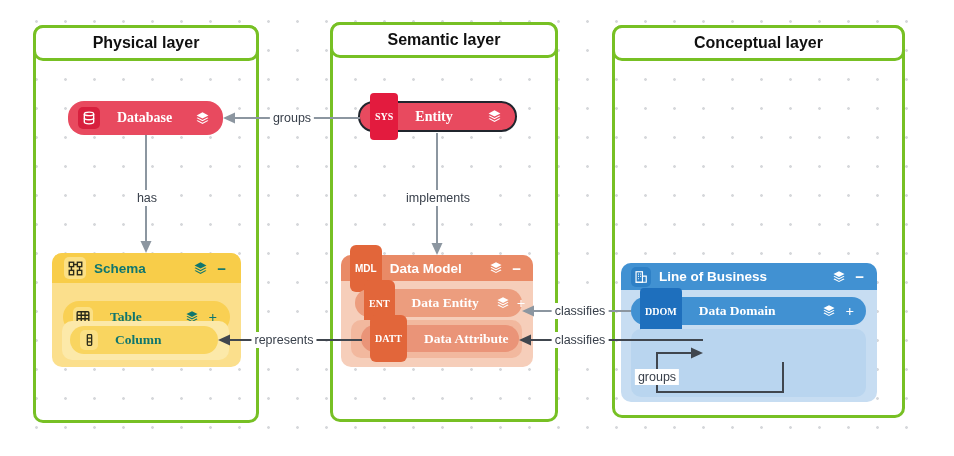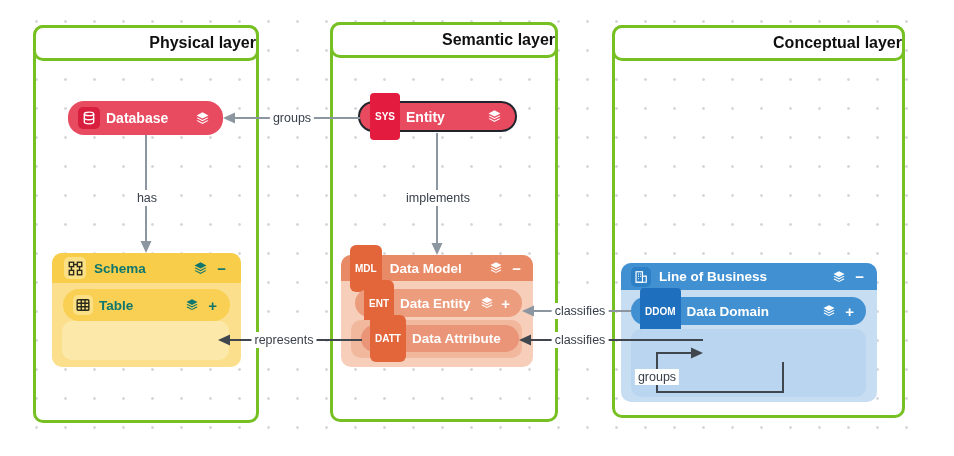--- a/index.html
+++ b/index.html
@@ -4,25 +4,25 @@
 <style>
   html,body{margin:0;padding:0;background:#fff;}
   .canvas{position:relative;width:954px;height:456px;background:#ffffff;overflow:hidden;
           font-family:"Liberation Sans",sans-serif;}
   .dots{position:absolute;left:12px;top:0;width:916px;height:438px;
         background-image:radial-gradient(#d6d8db 1.3px,transparent 1.5px);
         background-size:29px 29px;background-position:10px 7px;}
   
   .layer{position:absolute;border:3px solid #77C024;border-radius:10px;background:transparent;}
   .layer-header{position:absolute;left:-3px;top:-3px;right:-3px;height:30px;background:#fff;
-        border:3px solid #77C024;border-radius:10px;display:flex;align-items:center;justify-content:flex-end;}
+        border:3px solid #77C024;border-radius:10px;display:flex;align-items:center;justify-content:center;}
   .layer-title{font-size:16px;font-weight:700;color:#101010;}
   
   .node{position:absolute;display:flex;align-items:center;box-sizing:border-box;}
-  .pill{border-radius:16px;padding:0 10px;gap:6px;}
+  .pill{border-radius:16px;padding:0 10px;gap:17px;font-family:Liberation Serif, serif;}
   .nlabel{font-weight:700;font-size:13.5px;white-space:nowrap;}
   .white{color:#fff;}
   .dark{color:#0f766e;}
   .right-icons{margin-left:auto;display:flex;align-items:center;gap:9px;padding-right:3px;}
   .pm{font-weight:700;font-size:15px;line-height:1;cursor:pointer;}
   .sqbadge{display:flex;align-items:center;justify-content:center;width:22px;height:22px;border-radius:5px;flex:0 0 auto;}
   .txtbadge{font-size:10px;font-weight:700;color:#fff;padding:18px 5px;border-radius:4px;line-height:1.1;flex:0 0 auto;}
   .group{position:absolute;border-radius:10px;box-sizing:border-box;}
   .group-header{display:flex;align-items:center;padding:0 12px;gap:8px;border-radius:10px 10px 0 0;}
   .panel{position:absolute;border-radius:10px;}
@@ -107,38 +107,47 @@
       <span class="right-icons dark">
         <svg class="ic" width="15" height="15" viewBox="0 0 24 24" fill="currentColor">
           <path d="M12 2 2.5 7 12 12l9.5-5z"></path>
             <path d="M4.4 10.2 2.5 11.2 12 16.2l9.5-5-1.9-1L12 14.2z"></path>
             <path d="M4.4 14.7 2.5 15.7 12 20.7l9.5-5-1.9-1L12 18.7z"></path>
         </svg>
         <span class="pm">−</span>
       </span>
     </div>
   </div>
-  <div class="node pill yellow-pill" style="left:63px;top:289px;width:167px;height:32px">
+  <div class="node pill yellow-pill" style="left:63px;top:301px;width:167px;height:32px">
     <span class="sqbadge yellow-badge" style="width:20px;height:20px">
       <svg class="ic" width="14" height="14" viewBox="0 0 24 24" fill="none" stroke="#2A2A1A" stroke-width="2.4">
         <rect x="2" y="3" width="20" height="18" rx="1.5"></rect>
         <path d="M2 9h20M2 15h20M9 3v18M15.5 3v18"></path>
       </svg>
     </span>
     <span class="nlabel dark">Table</span>
     <span class="right-icons dark">
       <svg class="ic" width="14" height="14" viewBox="0 0 24 24" fill="currentColor">
         <path d="M12 2 2.5 7 12 12l9.5-5z"></path>
           <path d="M4.4 10.2 2.5 11.2 12 16.2l9.5-5-1.9-1L12 14.2z"></path>
           <path d="M4.4 14.7 2.5 15.7 12 20.7l9.5-5-1.9-1L12 18.7z"></path>
       </svg>
       <span class="pm">+</span>
     </span>
   </div>
   <div class="panel yellow-panel" style="left:62px;top:321px;width:167px;height:39px"></div>
+  <div class="node pill" style="left:70px;top:326px;width:148px;height:28px;background:#F9D560">
+    <span class="sqbadge yellow-badge" style="width:18px;height:20px">
+      <svg class="ic" width="13" height="14" viewBox="0 0 24 24" fill="none" stroke="#2A2A1A" stroke-width="2.4">
+        <rect x="8" y="2" width="8" height="20" rx="1.5"></rect>
+        <path d="M8 8.5h8M8 15.5h8"></path>
+      </svg>
+    </span>
+    <span class="nlabel dark">Column</span>
+  </div>
 
   <div class="node pill red-node black-border" style="left:358px;top:101px;width:159px;height:31px">
     <span class="txtbadge sys-badge">SYS</span>
     <span class="nlabel white" style="font-size:14px">Entity</span>
     <span class="right-icons white">
       <svg class="ic" width="15" height="15" viewBox="0 0 24 24" fill="currentColor">
         <path d="M12 2 2.5 7 12 12l9.5-5z"></path>
           <path d="M4.4 10.2 2.5 11.2 12 16.2l9.5-5-1.9-1L12 14.2z"></path>
           <path d="M4.4 14.7 2.5 15.7 12 20.7l9.5-5-1.9-1L12 18.7z"></path>
       </svg>

